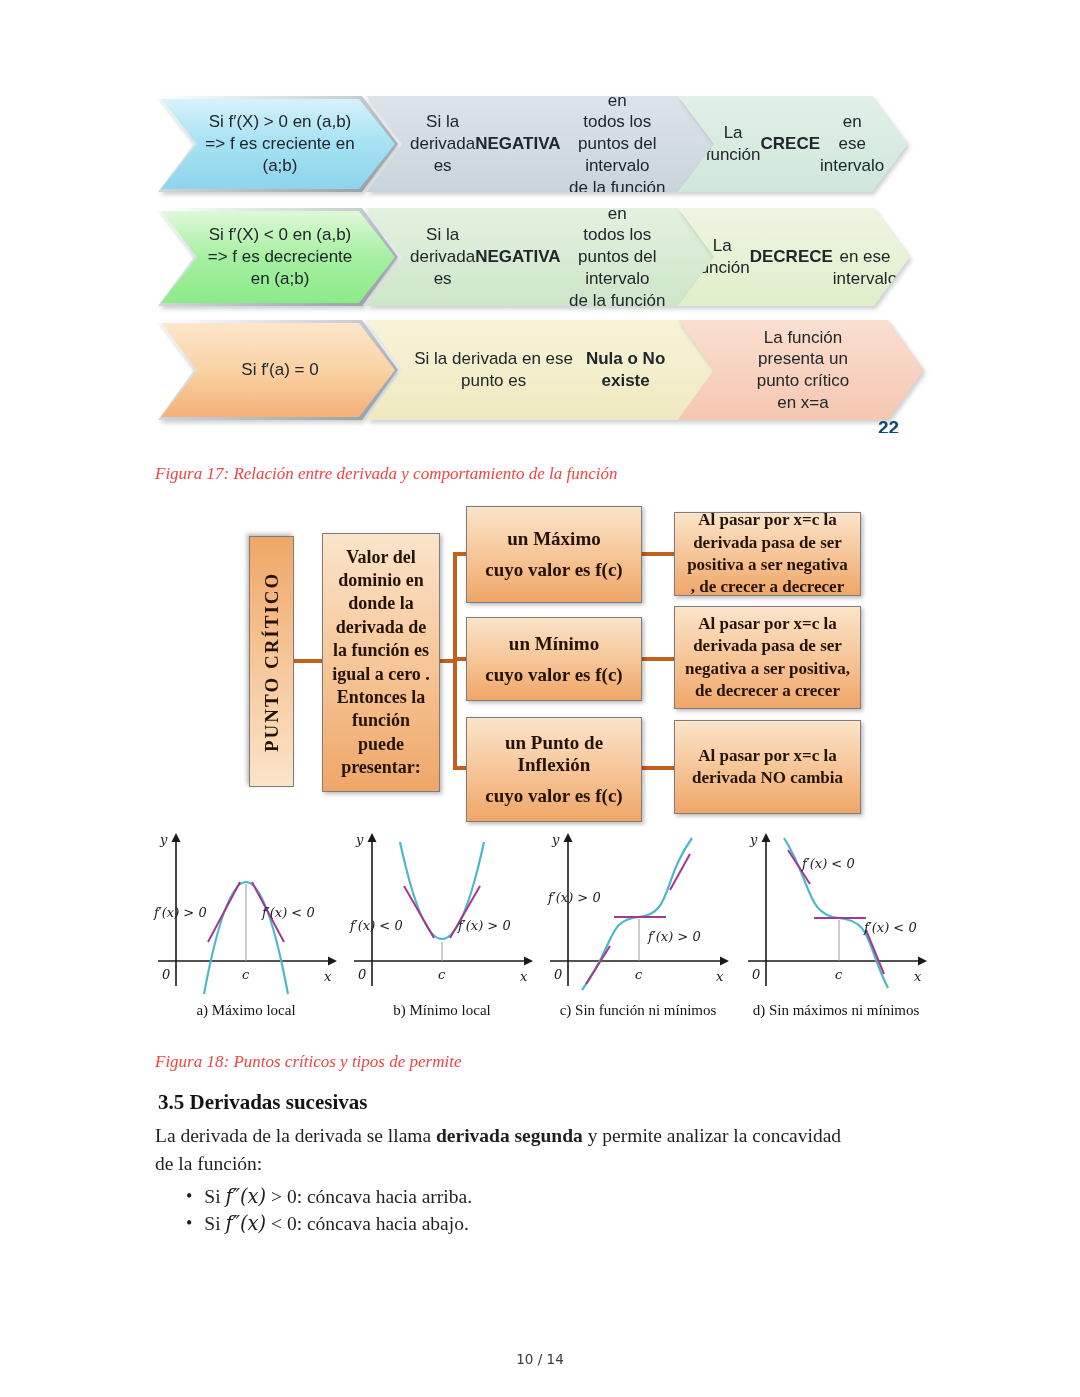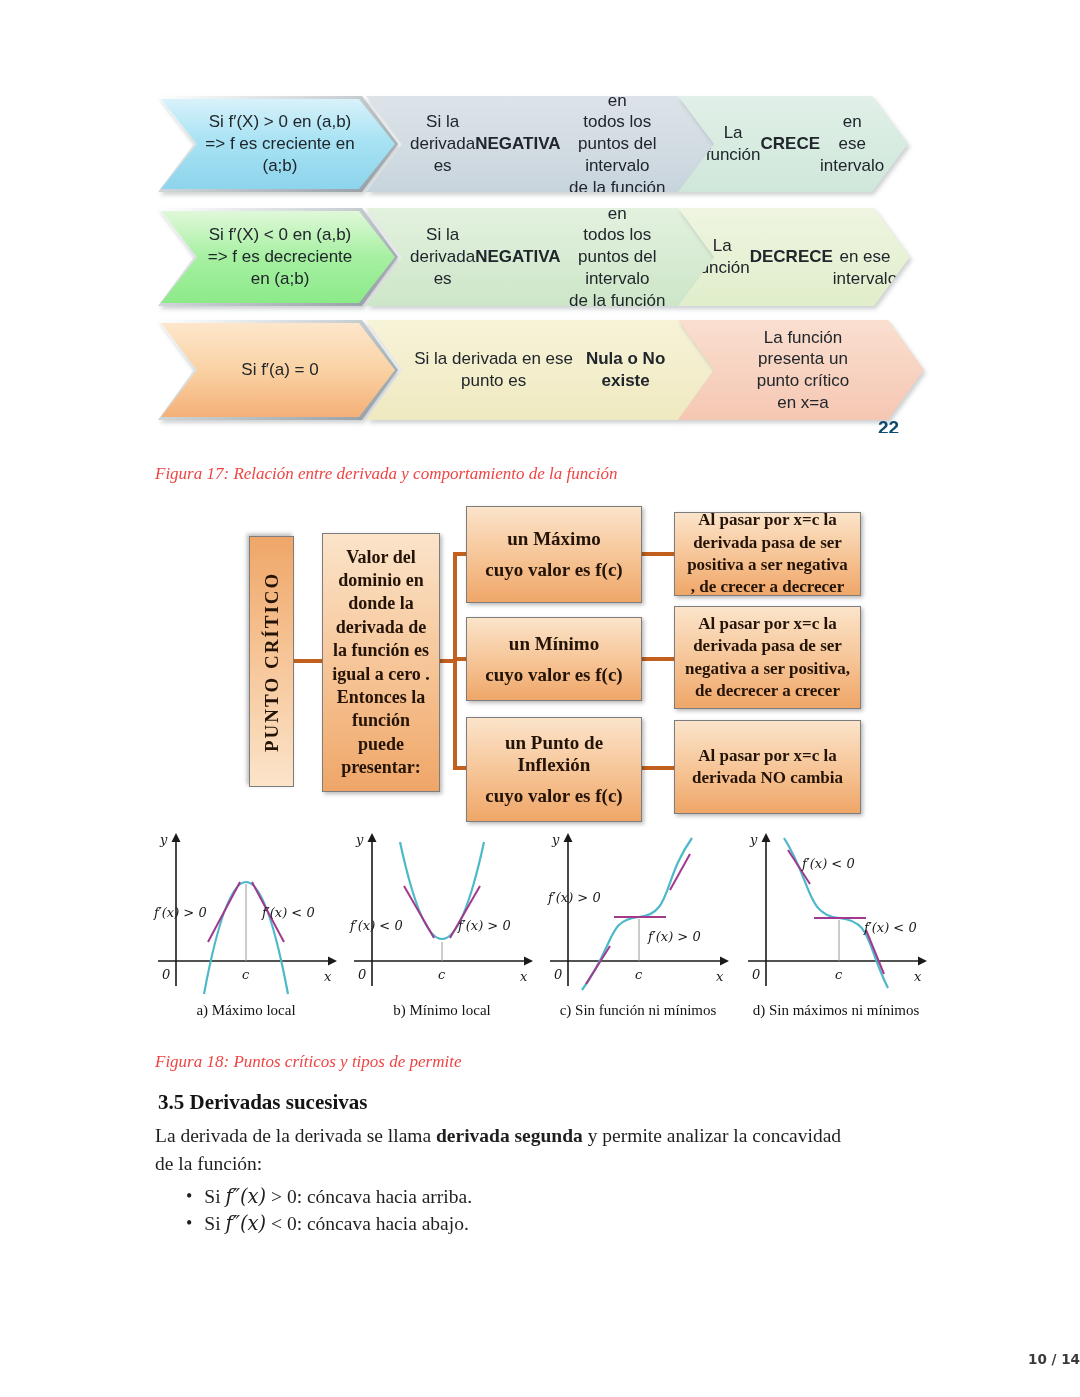--- a/index.html
+++ b/index.html
@@ -52,22 +52,22 @@
   .heading { position:absolute; left:158px; top:1090px; font-size:21px; font-weight:bold; color:#141414; }
   .para {
     position:absolute; left:155px; top:1122px; width:790px;
     font-size:19.5px; line-height:1.42; white-space:pre-line;
   }
   .bullets { position:absolute; left:186px; top:1184px; list-style:none; }
   .bullets li { display:flex; align-items:baseline; font-size:19.5px; line-height:1.38; }
   .bullet-dot { font-size:18px; margin-right:12px; position:relative; top:-1px; }
   .math { font-style:italic; font-family:"DejaVu Serif", serif; }
   .page-num {
-    position:absolute; left:0; top:1351px; width:100%; text-align:right;
-    font-family:"DejaVu Sans", sans-serif; font-size:13.5px; color:#3a3a3a;font-weight:bold;
+    position:absolute; left:0; top:1351px; width:100%; text-align:center;
+    font-family:"DejaVu Sans", sans-serif; font-size:13.5px; color:#3a3a3a;
   }
 
   
   .fig18 { position:absolute; left:140px; top:500px; width:800px; height:530px; }
   .fbox {
     position:absolute;
     background:linear-gradient(180deg,#fbe4ca 0%,#f6c394 55%,#efa668 100%);
     border:1.5px solid #7d7d7d; box-shadow:2px 2px 4px rgba(0,0,0,.28);
     display:flex; flex-direction:column; align-items:center; justify-content:center;
     text-align:center; color:#241307; font-weight:bold; white-space:pre-line;

